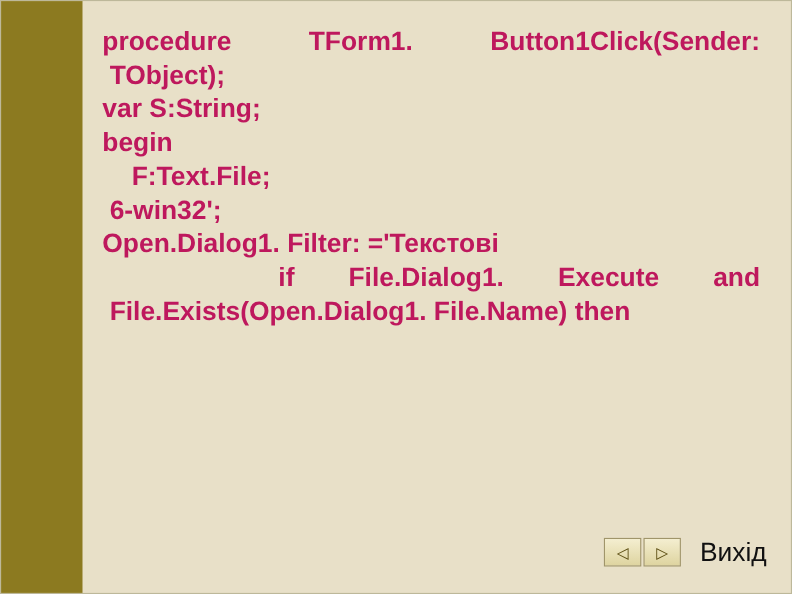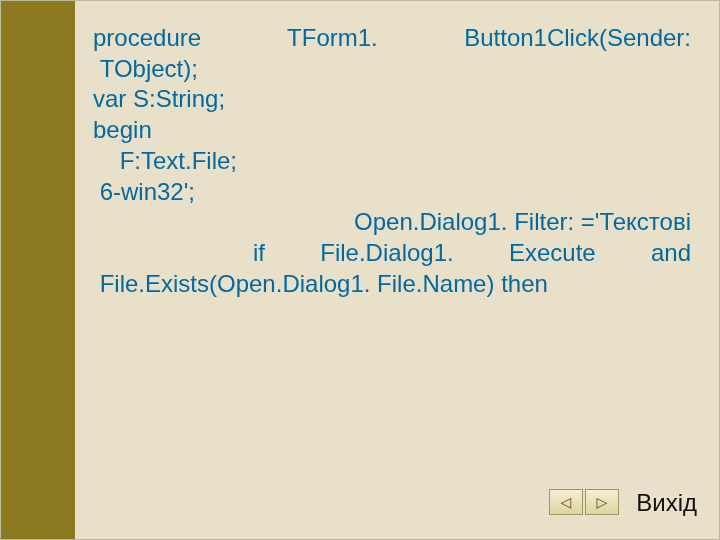--- a/index.html
+++ b/index.html
@@ -1,18 +1,18 @@
 <!DOCTYPE html>
 <html><head>
 <meta charset="utf-8">
 <style>
   html,body{margin:0;padding:0;width:720px;height:540px;font-family:Arial,Helvetica,sans-serif;overflow:hidden}
   .page{position:relative;width:720px;height:540px;background:#e8e0c8;box-sizing:border-box;border:1px solid #bdb89a}
   .vstripe{position:absolute;left:0;top:0;bottom:0;width:74px;background:#8c7a20}
-  .content{position:absolute;left:92px;top:22px;right:28px;font-size:24px;font-weight:400;color:#0369a1;line-height:1.28}
+  .content{position:absolute;left:92px;top:22px;right:28px;font-size:24px;font-weight:700;color:#be185d;line-height:1.28}
   .content p{margin:0}
   .jline{text-align:justify;text-align-last:justify}
   .nav{position:absolute;right:100px;bottom:24px;display:flex;gap:2px}
   .navbtn{width:32px;height:24px;border:1px solid #a0956a;background:linear-gradient(#f4eed0,#ded4a0);display:flex;align-items:center;justify-content:center;font-size:14px;color:#5b4d12;cursor:pointer}
   .exit{position:absolute;right:22px;bottom:22px;font-size:24px;color:#111}
 </style>
 </head>
 <body>
 
 <div class="page">
@@ -21,21 +21,21 @@
   <div class="content">
     <p class="jline">
       <span>procedure</span>
       <span>TForm1. Button1Click(Sender:</span>
     </p>
     <p>&nbsp;TObject);</p>
     <p>var S:String;</p>
     <p>begin</p>
     <p>&nbsp;&nbsp;&nbsp;&nbsp;F:Text.File;</p>
     <p>&nbsp;6-win32';</p>
-    <p style="text-align:right">Open.Dialog1. Filter: ='Текстові</p>
+    <p style="">Open.Dialog1. Filter: ='Текстові</p>
     <p class="jline">
       <span style="padding-left:160px">if</span>
       <span>File.Dialog1. Execute</span>
       <span>and</span>
     </p>
     <p>&nbsp;File.Exists(Open.Dialog1. File.Name) then</p>
   </div>
 
   <div class="nav">
     <div class="navbtn">

